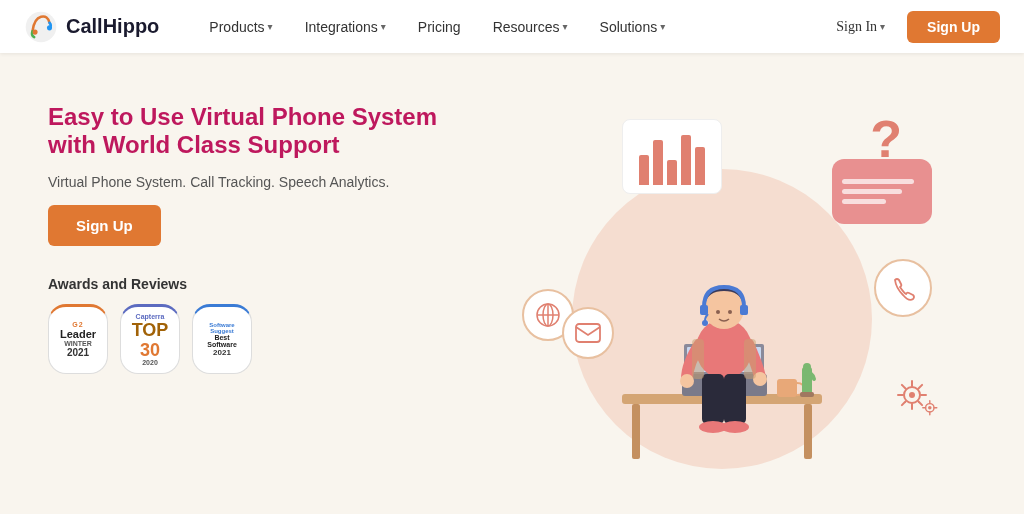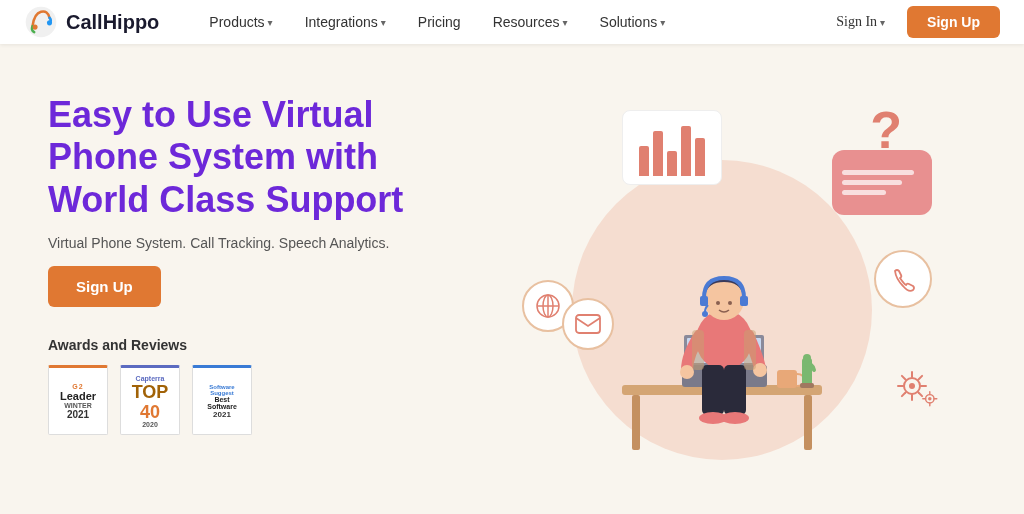--- a/index.html
+++ b/index.html
@@ -7,21 +7,21 @@
       font-family: 'Segoe UI', Arial, sans-serif;
       background-color: #f9f5ee;
       width: 1024px;
       height: 514px;
       overflow: hidden;
     }
 
     
     header {
       background: #fff;
-      height: 44px;
+      height: 53px;
       display: flex;
       align-items: center;
       padding: 0 24px;
       box-shadow: 0 1px 4px rgba(0,0,0,0.08);
       position: relative;
       z-index: 10;
     }
     .logo-area {
       display: flex;
       align-items: center;
@@ -95,23 +95,23 @@
       padding: 40px 48px 20px 48px;
       height: calc(514px - 52px);
       position: relative;
       overflow: hidden;
     }
     .hero-left {
       flex: 0 0 420px;
       padding-top: 10px;
     }
     .hero-title {
-      font-size: 36px;
+      font-size: 24px;
       font-weight: 800;
-      color: #6d28d9;
+      color: #be185d;
       line-height: 1.18;
       margin-bottom: 14px;
     }
     .hero-subtitle {
       font-size: 14px;
       color: #555;
       margin-bottom: 15px;
     }
     .btn-signup-hero {
       padding: 12px 28px;
@@ -134,21 +134,21 @@
     .awards-row {
       display: flex;
       gap: 12px;
       align-items: center;
     }
     .award-badge {
       width: 60px;
       height: 70px;
       background: #fff;
       border: 1px solid #ddd;
-      border-radius: 2px;
+      border-radius: 18px;
       display: flex;
       flex-direction: column;
       align-items: center;
       justify-content: center;
       padding: 4px;
       font-size: 8px;
       text-align: center;
       color: #333;
       font-weight: 700;
     }
@@ -378,21 +378,21 @@
       <div class="award-badge badge-g2">
         <span class="g2-top">G2</span>
         <span class="g2-leader">Leader</span>
         <span class="g2-winter">WINTER</span>
         <span class="g2-year">2021</span>
       </div>
 
       <div class="award-badge badge-capterra">
         <div style="font-size:7px;color:#5c6bc0;font-weight:700;">Capterra</div>
         <div style="font-size:18px;font-weight:700;color:#a16207;">TOP</div>
-        <div style="font-size:18px;font-weight:900;color:#e07832;line-height:1;">40</div>
+        <div style="font-size:18px;font-weight:900;color:#e07832;line-height:1;">30</div>
         <div style="font-size:7px;color:#555;">2020</div>
       </div>
 
       <div class="award-badge badge-sw">
         <div style="font-size:6px;color:#3a7bd5;font-weight:700;text-align:center;">Software<br>Suggest</div>
         <div style="font-size:7px;font-weight:800;text-align:center;color:#222;">Best<br>Software</div>
         <div style="font-size:8px;font-weight:700;">2021</div>
       </div>
     </div>
   </div>

